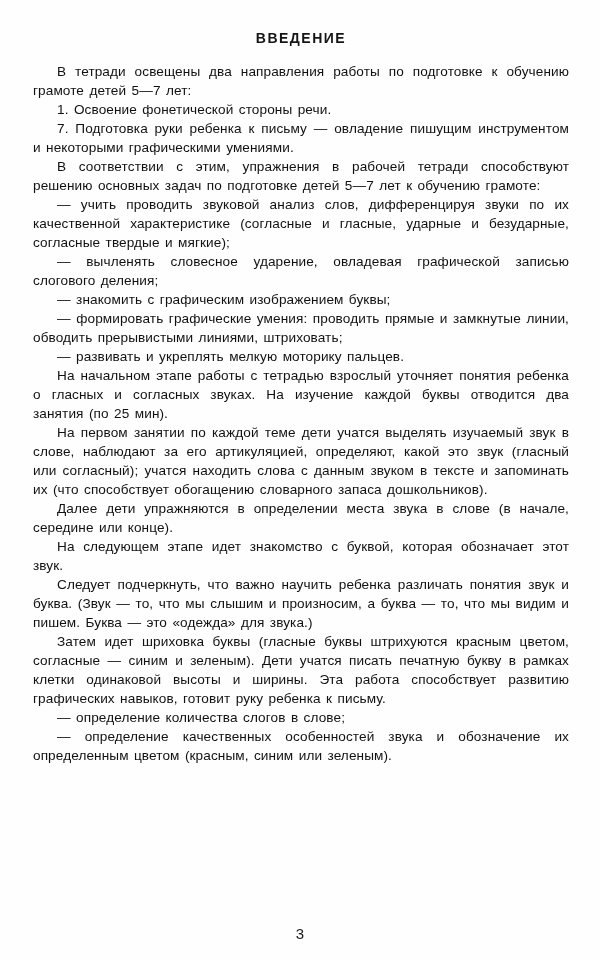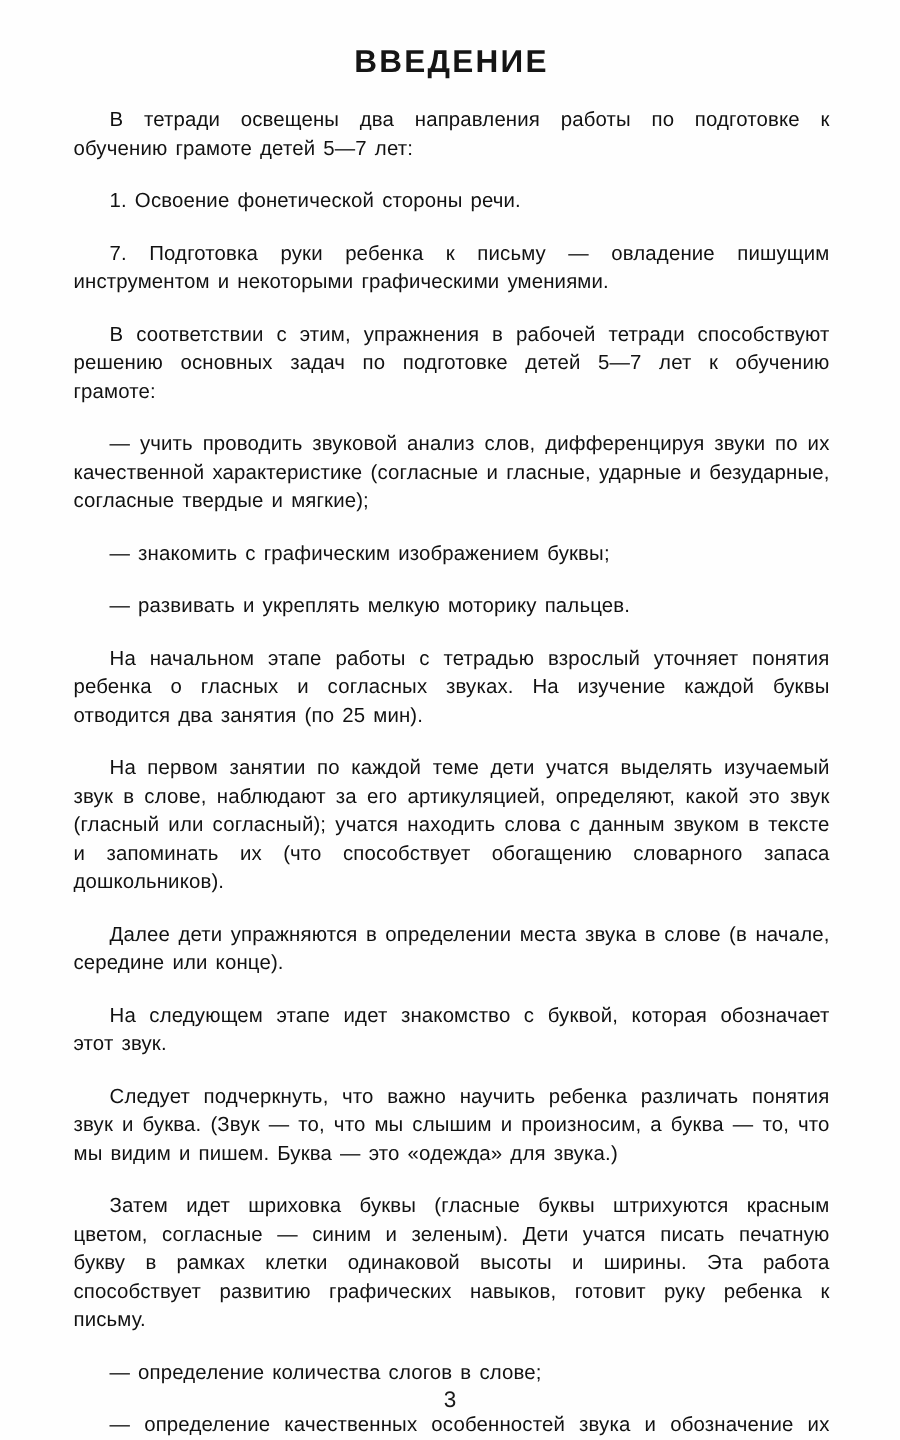--- a/index.html
+++ b/index.html
@@ -19,37 +19,37 @@
     position: relative;
     width: 100%;
     height: 100%;
     box-sizing: border-box;
     padding: 30px 31px 0 33px;
     background: #fefefe;
     z-index: 1;
   }
   .page-title {
     text-align: center;
-    font-size: 21px;
+    font-size: 14px;
     font-weight: bold;
     letter-spacing: 1.5px;
     margin: 0 0 16px 0;
     color: #151515;
   }
   .body-text {
     position: relative;
     z-index: 2;
     font-size: 13.6px;
     line-height: 19px;
     text-align: justify;
     letter-spacing: 0.1px;
     word-spacing: 1.5px;
   }
   .para {
-    margin: 16px;
+    margin: 0;
     text-indent: 24px;
   }
   .ital {
   }
   .watermark {
     position: absolute;
     top: 444px;
     left: 0;
     width: 100%;
     text-align: center;
@@ -84,21 +84,23 @@
 <div class="page">
 
   <h1 class="page-title">ВВЕДЕНИЕ</h1>
 
   <div class="body-text">
       <p class="para"><span>В тетради освещены два направления работы по подготовке к обучению грамоте детей 5—7 лет:</span></p>
       <p class="para"><span>1. Освоение фонетической стороны речи.</span></p>
       <p class="para"><span>7. Подготовка руки ребенка к письму — овладение пишущим инструментом и некоторыми графическими умениями.</span></p>
       <p class="para"><span>В соответствии с этим, упражнения в рабочей тетради способствуют решению основных задач по подготовке детей 5—7 лет к обучению грамоте:</span></p>
       <p class="para"><span>— учить проводить звуковой анализ слов, дифференцируя звуки по их качественной характеристике (согласные и гласные, ударные и безударные, согласные твердые и мягкие);</span></p>
+      <p class="para"><span>— вычленять словесное ударение, овладевая графической записью слогового деления;</span></p>
       <p class="para"><span>— знакомить с графическим изображением буквы;</span></p>
+      <p class="para"><span>— формировать графические умения: проводить прямые и замкнутые линии, обводить прерывистыми линиями, штриховать;</span></p>
       <p class="para"><span>— развивать и укреплять мелкую моторику пальцев.</span></p>
       <p class="para"><span>На начальном этапе работы с тетрадью взрослый уточняет понятия ребенка о гласных и согласных звуках. На изучение каждой буквы отводится два занятия (по 25 мин).</span></p>
       <p class="para"><span>На первом занятии по каждой теме дети учатся выделять изучаемый звук в слове, наблюдают за его артикуляцией, определяют, какой это звук (гласный или согласный); учатся находить слова с данным звуком в тексте и запоминать их (что способствует обогащению словарного запаса дошкольников).</span></p>
       <p class="para"><span>Далее дети упражняются в определении места звука в слове (в начале, середине или конце).</span></p>
       <p class="para"><span>На следующем этапе идет знакомство с буквой, которая обозначает этот звук.</span></p>
       <p class="para"><span>Следует подчеркнуть, что важно научить ребенка различать понятия </span><span class="ital">звук</span><span> и </span><span class="ital">буква.</span><span> (Звук — то, что мы слышим и произносим, а буква — то, что мы видим и пишем. Буква — это «одежда» для звука.)</span></p>
       <p class="para"><span>Затем идет шриховка буквы (гласные буквы штрихуются красным цветом, согласные — синим и зеленым). Дети учатся писать печатную букву в рамках клетки одинаковой высоты и ширины. Эта работа способствует развитию графических навыков, готовит руку ребенка к письму.</span></p>
       <p class="para"><span>— определение количества слогов в слове;</span></p>
       <p class="para"><span>— определение качественных особенностей звука и обозначение их определенным цветом (красным, синим или зеленым).</span></p>
     </div>

